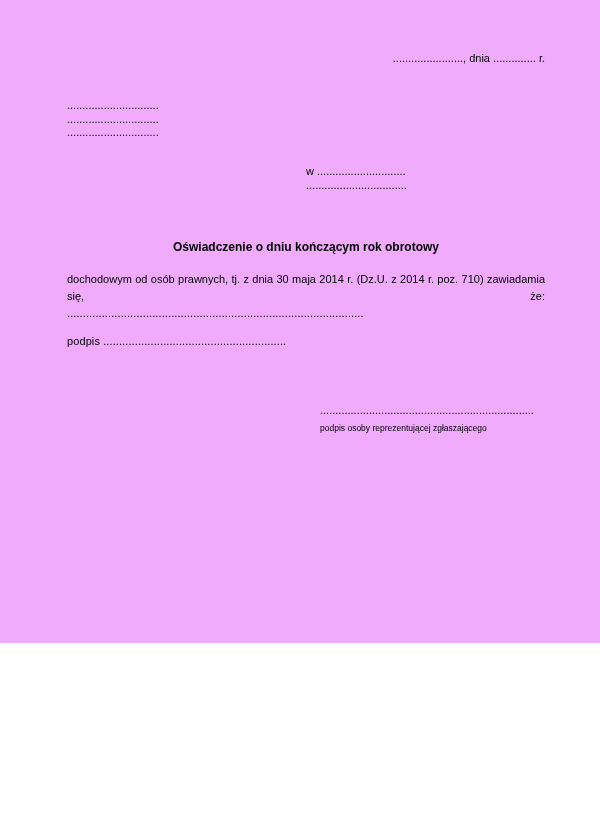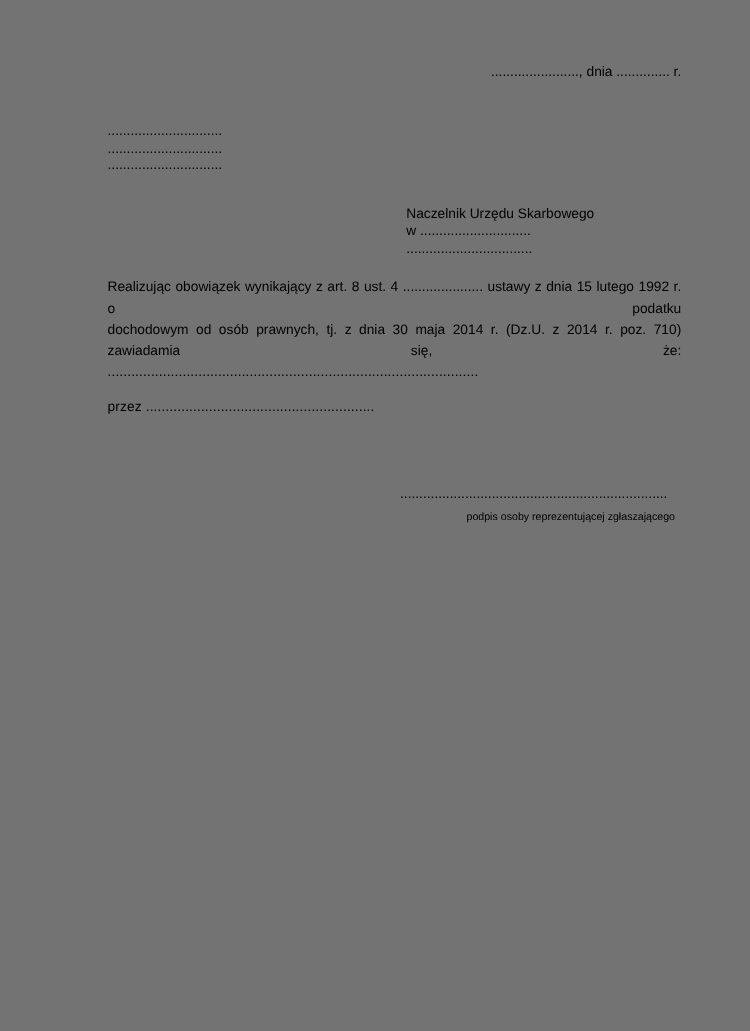--- a/index.html
+++ b/index.html
@@ -3,24 +3,24 @@
 <meta charset="utf-8">
 <style>
   html, body {
     margin: 0;
     padding: 0;
     background: #ffffff;
   }
   .page {
     position: relative;
     width: 600px;
-    height: 825px;
+    height: 643px;
     box-sizing: border-box;
-    padding: 52px 55px 0 86px;
-    background: #737373;
+    padding: 52px 55px 0 67px;
+    background: #f0abfc;
     color: #000000;
     font-family: "Liberation Sans", sans-serif;
     font-size: 11px;
     overflow: hidden;
   }
   .date-line {
     text-align: right;
     line-height: 13px;
     white-space: nowrap;
   }
@@ -63,51 +63,50 @@
     width: 220px;
   }
   .sig-dots {
     line-height: 13px;
     white-space: nowrap;
   }
   .sig-caption {
     margin-top: 6px;
     font-size: 8.5px;
     line-height: 10px;
-    text-align: right;
+    text-align: left;
   }
 </style>
 </head>
 <body>
 
 <div class="page">
 
   <div class="date-line">......................., dnia .............. r.</div>
 
   <div class="sender">
     <div>..............................</div>
     <div>..............................</div>
     <div>..............................</div>
   </div>
 
   <div class="recipient">
-    <div>Naczelnik Urzędu Skarbowego</div>
     <div>w .............................</div>
     <div>.................................</div>
   </div>
 
+  <div class="title">Oświadczenie o dniu kończącym rok obrotowy</div>
 
   <div class="para">
-    <div class="jline">Realizując obowiązek wynikający z art. 8 ust. 4 ..................... ustawy z dnia 15 lutego 1992 r. o podatku</div>
     <div class="jline">dochodowym od osób prawnych, tj. z dnia 30 maja 2014 r. (Dz.U. z 2014 r. poz. 710) zawiadamia się, że:</div>
     <div class="fill-line">..............................................................................................</div>
   </div>
 
   <div class="para second">
-    <div class="fill-line">przez ..........................................................</div>
+    <div class="fill-line">podpis ..........................................................</div>
   </div>
 
   <div class="signature">
     <div class="sig-dots">......................................................................</div>
     <div class="sig-caption">podpis osoby reprezentującej zgłaszającego</div>
   </div>
 
 </div>
 
 </body></html>

